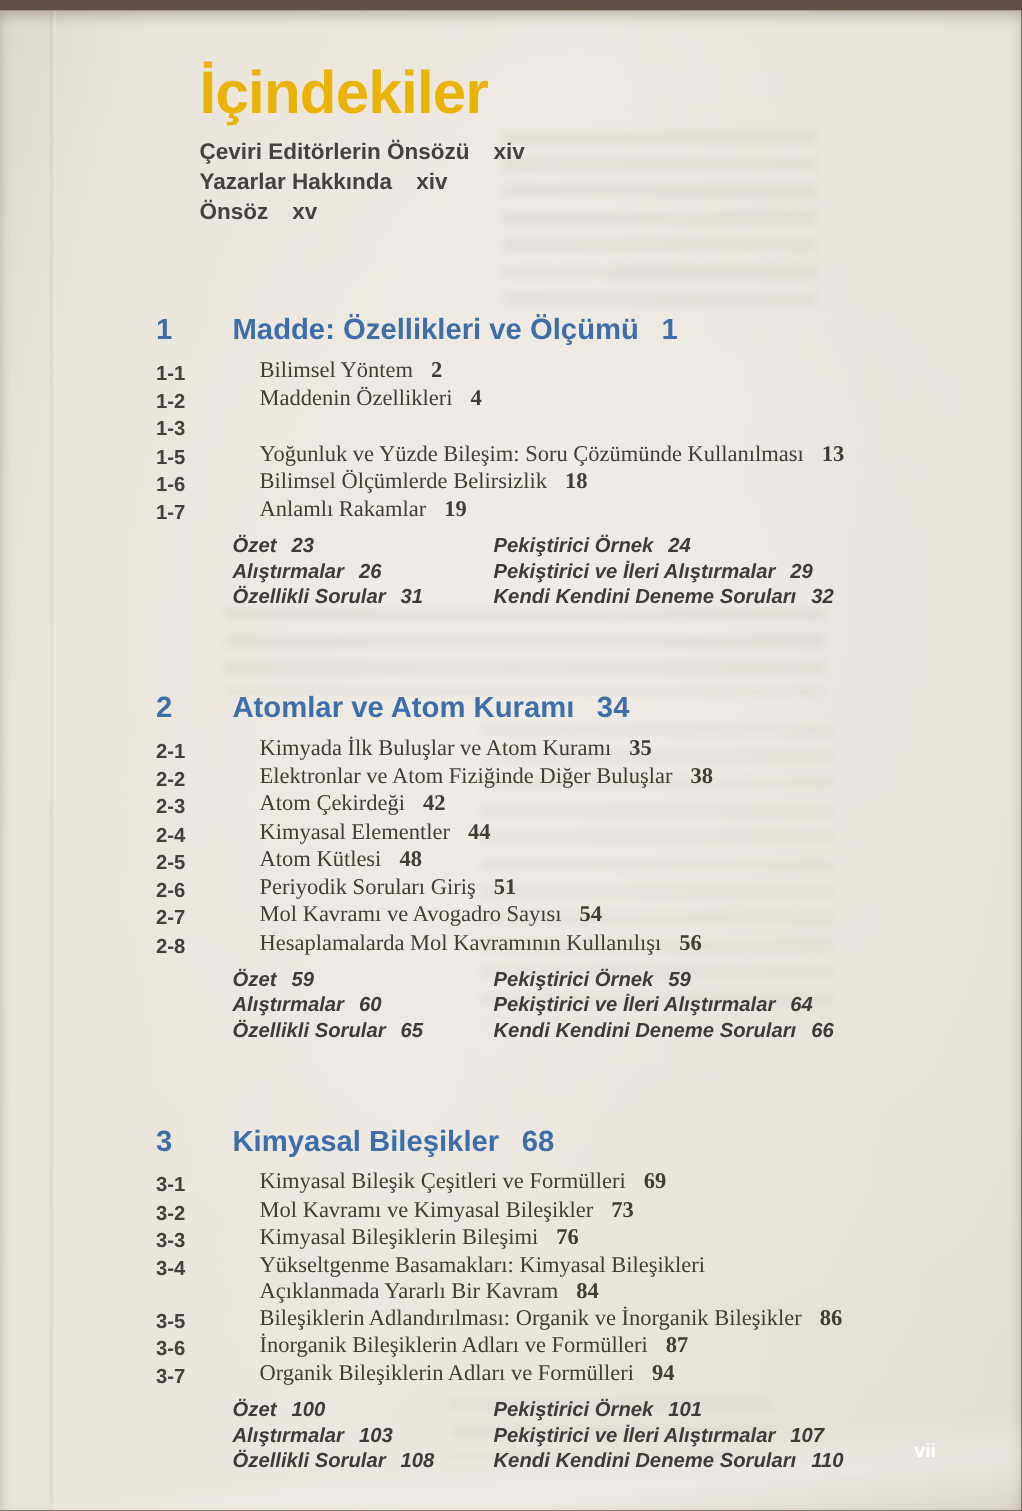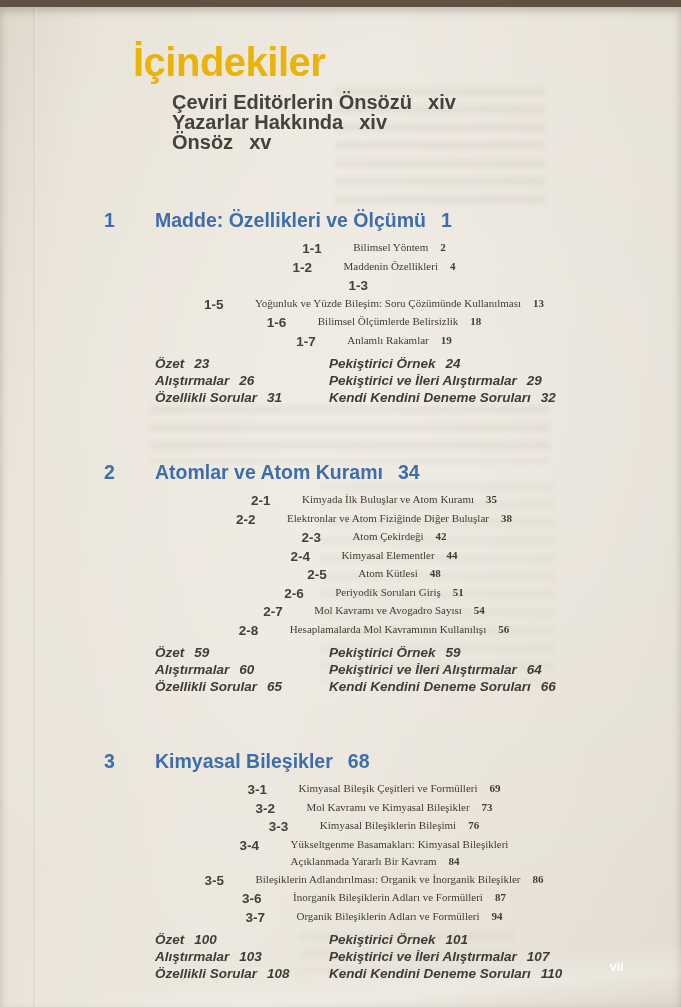--- a/index.html
+++ b/index.html
@@ -37,42 +37,43 @@
     position:absolute;left:104px;top:34px;width:540px;
   }
   .doc-title{
     margin:4px 0 6px 29px;
     font-size:40px;font-weight:700;letter-spacing:-0.5px;
     color:#eab308;line-height:48px;
   }
   .front{margin-left:29px;margin-bottom:0;}
   .front-row{
     display:flex;align-items:center;
-    font-size:20px;font-weight:700;color:#45423d;line-height:20px;margin-left:39px;
+    font-size:15px;font-weight:700;color:#45423d;line-height:20px;
   }
   .front-row .pg{margin-left:16px;}
   .chapter1{margin-top:56px;}
   .chapter{margin-top:54px;}
   .ch-head{
     display:flex;align-items:baseline;
     color:#3e6ea9;font-weight:700;font-size:19.5px;line-height:24px;
     margin-bottom:7px;
   }
   .ch-num{width:51px;flex:none;}
   .ch-pg{margin-left:15px;}
-  .sec-row{display:flex;justify-content:center;}
+  .sec-row{display:flex;}
   .sec-num{
     width:51px;flex:none;
     font-weight:700;font-size:13.5px;color:#44403a;
     line-height:17.5px;padding-top:1px;
   }
   .sec-title{
     font-family:"Liberation Serif","DejaVu Serif",serif;
-    font-size:11px;color:#423c32;line-height:17.5px;
+    font-size:15px;color:#423c32;line-height:17.5px;
     white-space:pre-line;
+    margin-left:18px;
   }
   .sec-title .pg{font-weight:700;margin-left:12px;}
   .end-matter{
     margin-left:51px;margin-top:5px;
     display:grid;grid-template-columns:174px auto;
     font-size:13.5px;font-weight:700;color:#3e3c38;line-height:17px;font-style:italic;
   }
   .end-matter .pg{margin-left:10px;}
   .folio{
     position:absolute;right:57px;bottom:33px;

